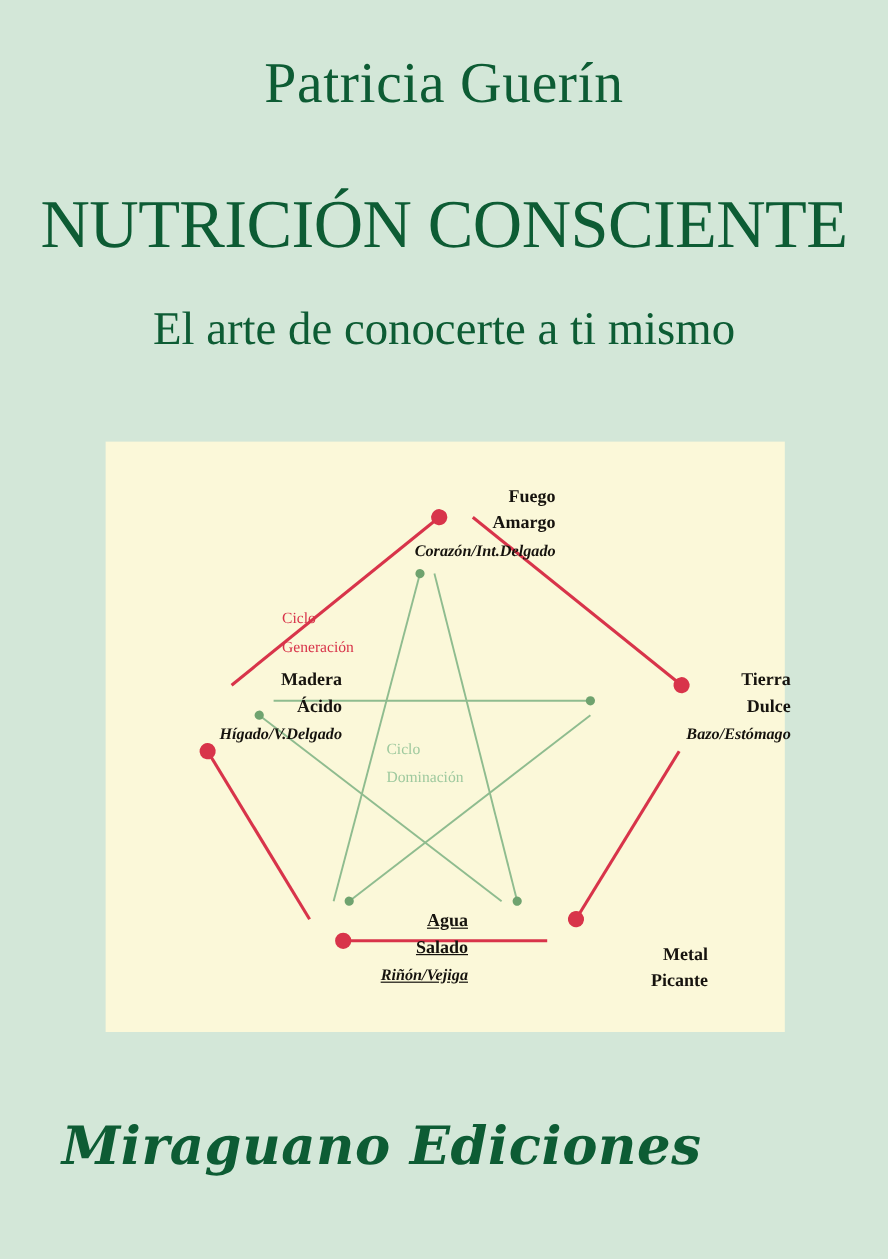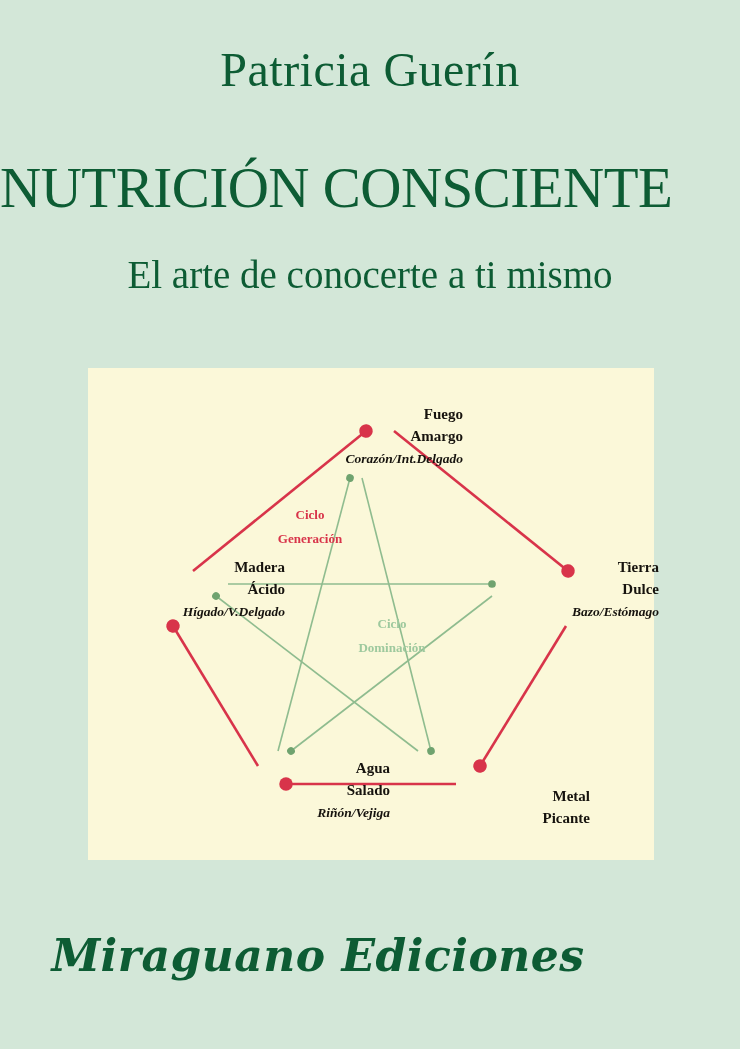--- a/index.html
+++ b/index.html
@@ -34,21 +34,21 @@
     font-family: "Liberation Serif", "DejaVu Serif", serif;
     letter-spacing: 0.5px;
   }
 
   
   .title {
     position: absolute;
     top: 158px;
     left: 0;
     width: 740px;
-    text-align: left;
+    text-align: center;
     font-size: 57px;
     line-height: 1.05;
     color: #0d5c34;
     font-family: "Liberation Serif", "DejaVu Serif", serif;
     letter-spacing: -0.5px;
     white-space: nowrap;
   }
 
   .subtitle {
     position: absolute;
@@ -99,30 +99,30 @@
     font-weight: bold;
     font-style: italic;
     font-size: 13.5px;
     line-height: 1.6;
     display: block;
   }
 
   .node-fuego  { left: 283px; top: 404px; width: 180px; }
   .node-madera { left: 110px; top: 557px; width: 175px; }
   .node-tierra { left: 484px; top: 557px; width: 175px; }
-  .node-agua   { left: 210px; top: 758px; width: 180px; }
+  .node-agua   { left: 210px; top: 758px; width: 180px; text-decoration: underline; }
   .node-metal  { left: 390px; top: 786px; width: 200px; }
 
   
   .cycle-label {
     position: absolute;
-    text-align: center;
-    white-space: nowrap;
-    font-family: "Liberation Serif", "DejaVu Serif", serif;
-    font-weight: bold;
+    text-align: left;
+    white-space: nowrap;
+    font-family: "Liberation Serif", "DejaVu Serif", serif;
+    font-weight: normal;
   }
   .cycle-gen {
     left: 235px;
     top: 503px;
     width: 150px;
     color: #d8344a;
     font-size: 13px;
     line-height: 1.85;
   }
   .cycle-dom {

